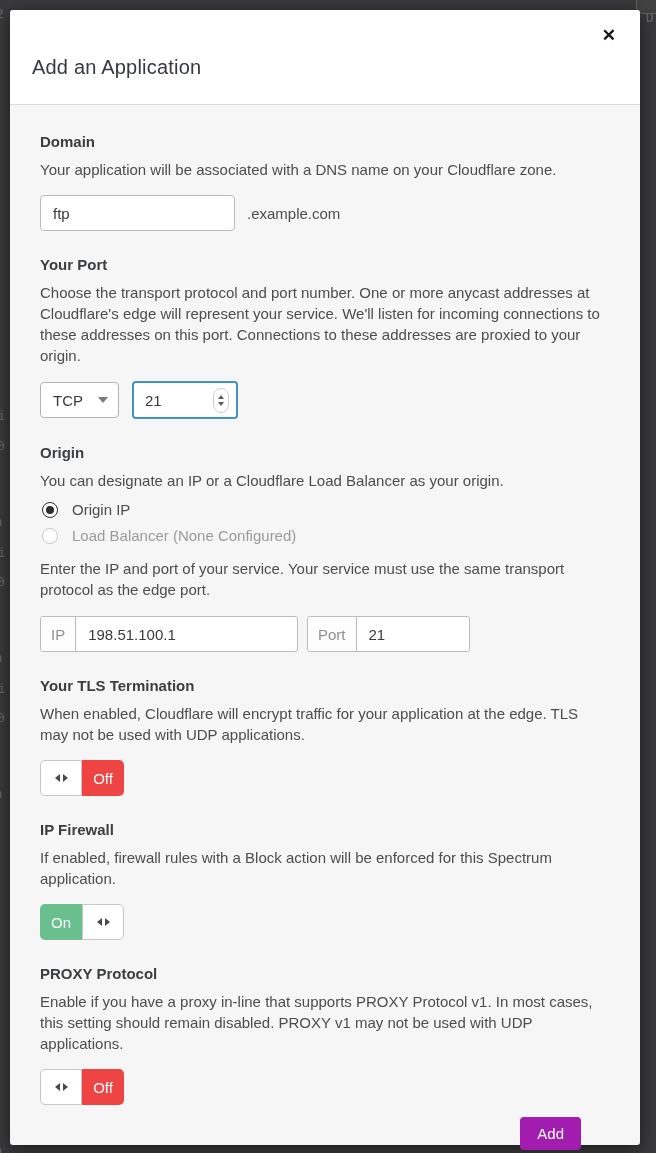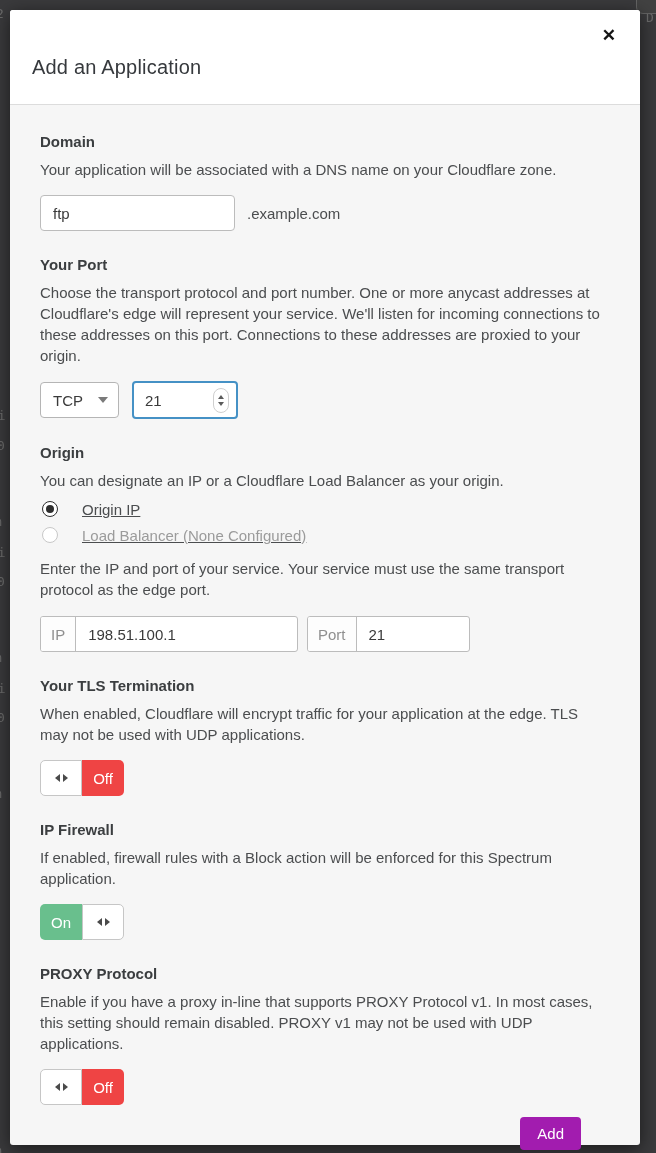--- a/index.html
+++ b/index.html
@@ -110,21 +110,21 @@
     border-left:3px solid transparent; border-right:3px solid transparent;
     border-bottom:4px solid #5b5b5b;
   }
   .step-down {
     width:0; height:0;
     border-left:3px solid transparent; border-right:3px solid transparent;
     border-top:4px solid #5b5b5b;
   }
 
   
-  .radio-row { display:flex; gap:24px; margin:4px 0 9px 2px;text-decoration:underline; }
+  .radio-row { display:flex; align-items:center; gap:14px; margin:4px 0 9px 2px; }
   .radio-circle {
     width:16px; height:16px; border-radius:50%;
     border:1px solid #2d2d2d; background:#fff;
     display:flex; align-items:center; justify-content:center;
   }
   .radio-circle .dot { width:8px; height:8px; border-radius:50%; background:#2d2d2d; }
   .radio-row.disabled .radio-circle { border-color:#c8c8c8; }
   .radio-row.disabled .radio-label { color:#9b9b9b; }
   .radio-label { color:#4b4d4f; }
   .origin-note { margin:14px 0 16px 0; line-height:21px; max-width:574px; }

